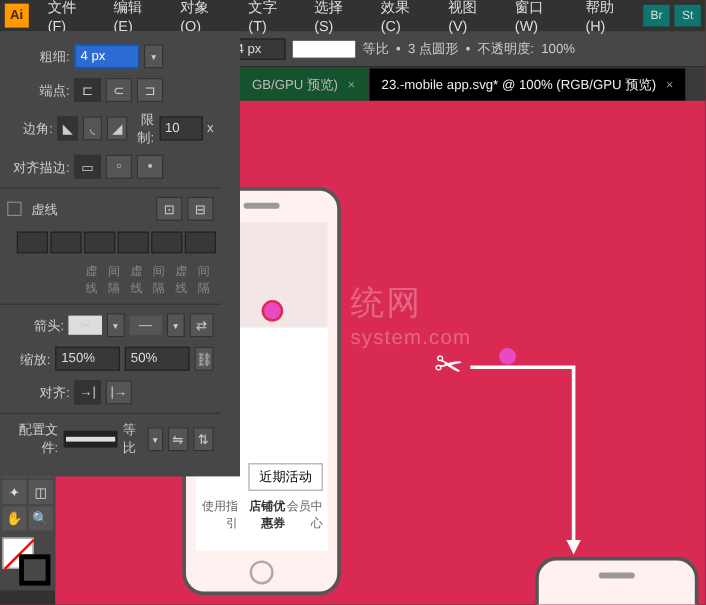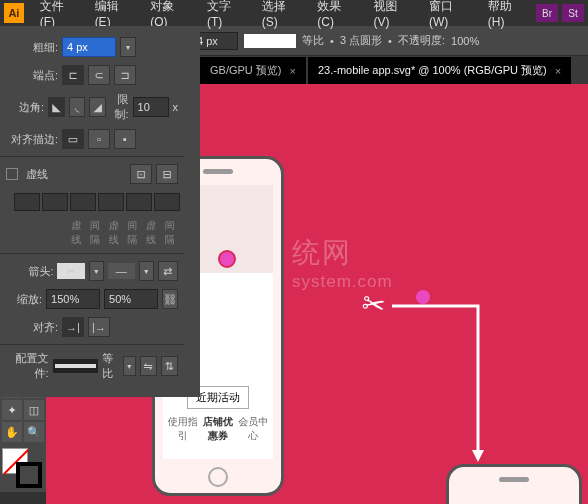--- a/index.html
+++ b/index.html
@@ -3,33 +3,33 @@
 <meta charset="utf-8">
 <style>
 * { margin: 0; padding: 0; box-sizing: border-box; font-family: "Microsoft YaHei", sans-serif; }
 body { background: #323232; width: 588px; height: 504px; overflow: hidden; position: relative; }
 
 
 .menubar { background: #323232; height: 26px; display: flex; align-items: center; padding: 0 4px; color: #ddd; font-size: 12px; }
 .menubar .logo { width: 20px; height: 20px; background: #ff9a00; margin-right: 8px; display: flex; align-items: center; justify-content: center; color: #4a2800; font-weight: bold; font-size: 11px; }
 .menubar .menu-item { padding: 0 8px; cursor: pointer; }
 .menubar .right-icons { margin-left: auto; display: flex; gap: 4px; }
-.menubar .right-icons span { width: 22px; height: 18px; background: #701a75; display: flex; align-items: center; justify-content: center; font-size: 10px; }
+.menubar .right-icons span { width: 22px; height: 18px; background: #0f766e; display: flex; align-items: center; justify-content: center; font-size: 10px; }
 
 
 .controlbar { background: #474747; height: 30px; display: flex; align-items: center; padding: 0 6px; color: #ccc; font-size: 11px; gap: 6px; border-bottom: 1px solid #2a2a2a; }
 .controlbar .swatch { width: 24px; height: 18px; border: 1px solid #222; position: relative; }
 .controlbar .swatch.none::after { content: ''; position: absolute; width: 26px; height: 2px; background: red; transform: rotate(-45deg); top: 8px; left: -2px; }
 .controlbar .dd { width: 12px; height: 12px; border: 1px solid #666; display: inline-block; }
 .controlbar input { background: #383838; border: 1px solid #222; color: #ddd; width: 44px; height: 18px; font-size: 11px; padding: 0 2px; }
 .controlbar .stroke-preview { width: 52px; height: 14px; background: #fff; }
 
 
 .tabbar { background: #3a3a3a; height: 28px; display: flex; align-items: flex-end; padding-left: 200px; color: #bbb; font-size: 11px; }
-.tab { background: #000000; padding: 6px 10px; display: flex; align-items: center; gap: 8px; margin-right: 2px; }
+.tab { background: #14532d; padding: 6px 10px; display: flex; align-items: center; gap: 8px; margin-right: 2px; }
 .tab.active { background: #000000; color: #eee; }
 .tab .close { cursor: pointer; color: #999; }
 
 
 .stroke-panel { position: absolute; left: 0; top: 26px; width: 200px; background: #474747; color: #ccc; font-size: 11px; z-index: 10; padding: 4px 22px 10px 6px; }
 .stroke-panel .row { display: flex; align-items: center; margin: 6px 0; gap: 4px; min-height: 22px; }
 .stroke-panel .label { width: 52px; text-align: right; color: #ccc; }
 .stroke-panel .field { background: #2c6bd1; border: 1px solid #1a4a9e; color: #fff; width: 54px; height: 20px; font-size: 11px; padding: 0 4px; }
 .stroke-panel .field.dark { background: #383838; border: 1px solid #222; color: #ddd; }
 .stroke-panel .dd-btn { width: 16px; height: 20px; background: #555; border: 1px solid #333; display: flex; align-items: center; justify-content: center; font-size: 8px; }
@@ -53,21 +53,21 @@
 .toolbox .fill-box::after { content: ''; position: absolute; width: 34px; height: 2px; background: red; transform: rotate(-45deg); top: 12px; left: -4px; }
 .toolbox .stroke-box { position: absolute; width: 26px; height: 26px; background: #474747; border: 4px solid #000; right: 0; bottom: 0; }
 
 
 .canvas { position: absolute; left: 46px; top: 84px; right: 0; bottom: 0; background: #d92a54; overflow: hidden; }
 .phone { position: absolute; left: 106px; top: 72px; width: 132px; height: 340px; background: #fef1ef; border: 3px solid #555; border-radius: 18px; }
 .phone .speaker { position: absolute; top: 10px; left: 50%; transform: translateX(-50%); width: 30px; height: 5px; background: #999; border-radius: 3px; }
 .phone .screen { position: absolute; top: 26px; left: 8px; right: 8px; bottom: 34px; background: #fff; }
 .phone .screen .topbar { height: 88px; background: #f3e6e6; }
 .phone .screen .toggle-area { position: absolute; top: 78px; left: 6px; width: 28px; height: 14px; background: #ccc; border-radius: 8px; }
-.phone .screen .btn-strip { position: absolute; bottom: 16px; left: 4px; right: 4px; text-align: center; }
+.phone .screen .btn-strip { position: absolute; bottom: 16px; left: 4px; right: 4px; text-align: right; }
 .phone .screen .main-btn { display: inline-block; padding: 3px 8px; border: 1px solid #aaa; font-size: 11px; background: #fff; }
 .phone .screen .sub-btns { display: flex; justify-content: space-around; font-size: 10px; margin-top: 6px; color: #666; }
 .phone .home-btn { position: absolute; bottom: 6px; left: 50%; transform: translateX(-50%); width: 20px; height: 20px; border: 2px solid #aaa; border-radius: 50%; }
 
 .phone2 { position: absolute; right: 6px; bottom: -20px; width: 136px; height: 60px; background: #fef1ef; border: 3px solid #555; border-radius: 18px 18px 0 0; }
 .phone2 .speaker { position: absolute; top: 10px; left: 50%; transform: translateX(-50%); width: 30px; height: 5px; background: #999; border-radius: 3px; }
 
 .dot-pink { width: 18px; height: 18px; border-radius: 50%; background: #e94abf; position: absolute; border: 2px solid #d92a54; }
 .scissors { position: absolute; left: 316px; top: 204px; color: #fff; font-size: 28px; transform: rotate(10deg); }
 .cut-line { position: absolute; left: 346px; top: 222px; width: 100px; height: 168px; }

